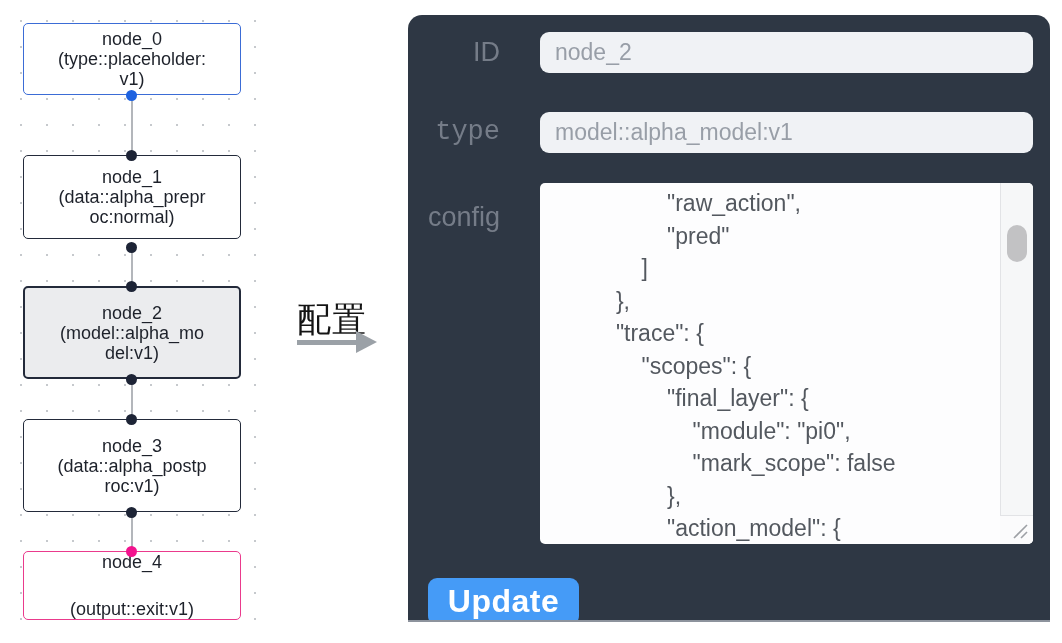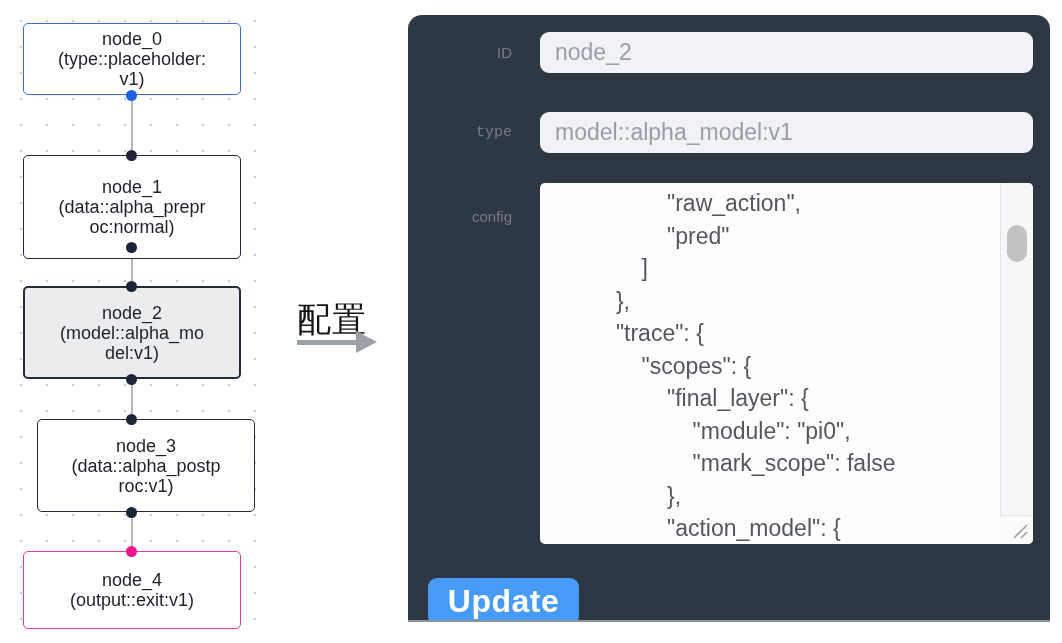--- a/index.html
+++ b/index.html
@@ -25,24 +25,24 @@
     display: flex; flex-direction: column; justify-content: center; align-items: center;
     padding: 0 33px;
     text-align: center;
     color: #1d212a;
     font-size: 18px;
     line-height: 20px;
     font-weight: 500;
   }
   .node .sub { word-break: break-all; }
   .n0 { top: 23px;  height: 72px; border-color: #3b6cd6; }
-  .n1 { top: 155px; height: 104px; }
+  .n1 { top: 155px; height: 84px; }
   .n2 { top: 286px; height: 93px; background: #ebecee; border-width: 2px; }
-  .n3 { top: 419px; height: 93px; margin-left: 14px; }
-  .n4 { top: 551px; height: 78px; border-color: #ea3a8c; }
+  .n3 { top: 419px; height: 93px; }
+  .n4 { top: 551px; height: 69px; border-color: #ea3a8c; justify-content: space-between; }
 
   .edge { position: absolute; left: 131px; width: 1.6px; background: #b3b6bb; }
   .e0 { top: 95px;  height: 60px; }
   .e1 { top: 247px; height: 39px; }
   .e2 { top: 379px; height: 40px; }
   .e3 { top: 512px; height: 39px; }
 
   .port { position: absolute; width: 11px; height: 11px; border-radius: 50%; left: 126px; }
   .port.dark { background: #1d2436; }
   .port.blue { background: #1e62e0; }
@@ -66,22 +66,22 @@
 
   
   .panel {
     position: absolute; left: 408px; top: 15px; width: 642px; height: 607px;
     background: #2e3744;
     border-radius: 14px 14px 0 0;
     border-bottom: 2px solid #8d939d;
     overflow: hidden;
   }
   .flabel {
-    position: absolute; left: 12px; width: 100px; padding-right: 8px;
-    text-align: right; color: #757c88; font-size: 15px;
+    position: absolute; left: 0; width: 100px; padding-right: 8px;
+    text-align: right; color: #757c88; font-size: 27px;
   }
   .l-id     { top: 17px;  line-height: 41px; }
   .l-type   { top: 97px;  line-height: 41px; font-family: Liberation Mono, monospace; }
   .l-config { top: 188px; line-height: 28px; }
 
   .finput {
     position: absolute; left: 132px; width: 493px; height: 41px;
     border: none; outline: none;
     background: #f0f2f5; border-radius: 9px;
     padding: 0 15px;

